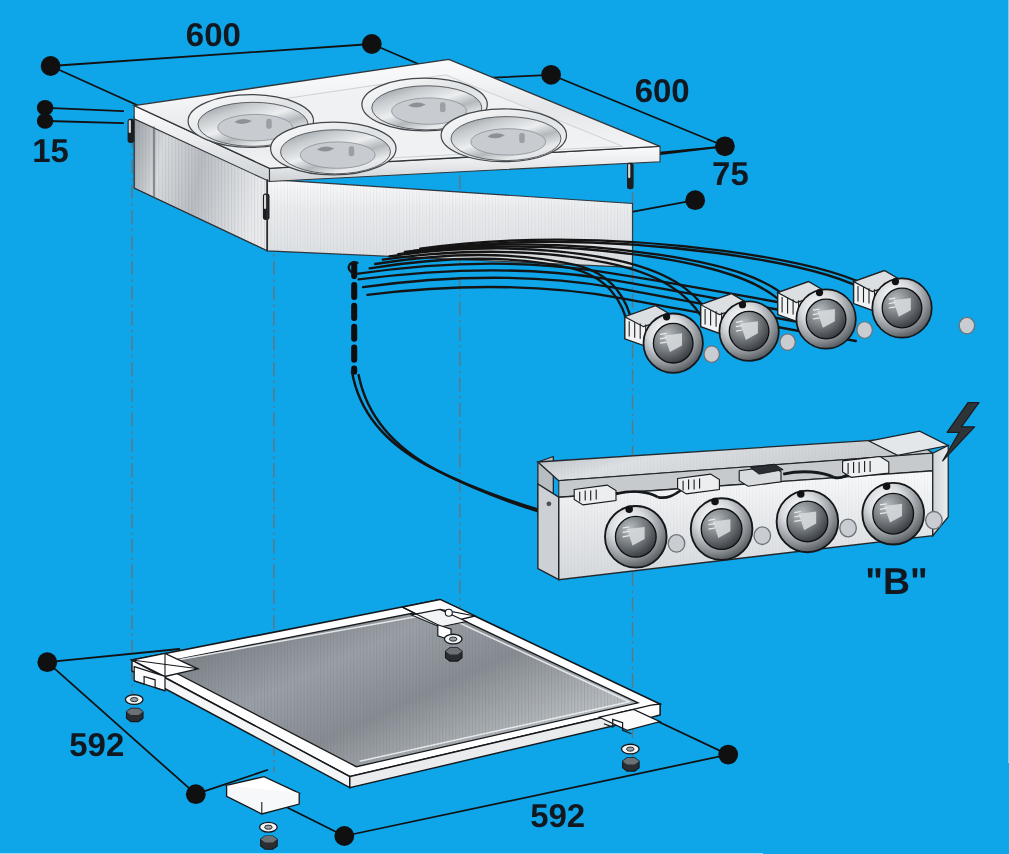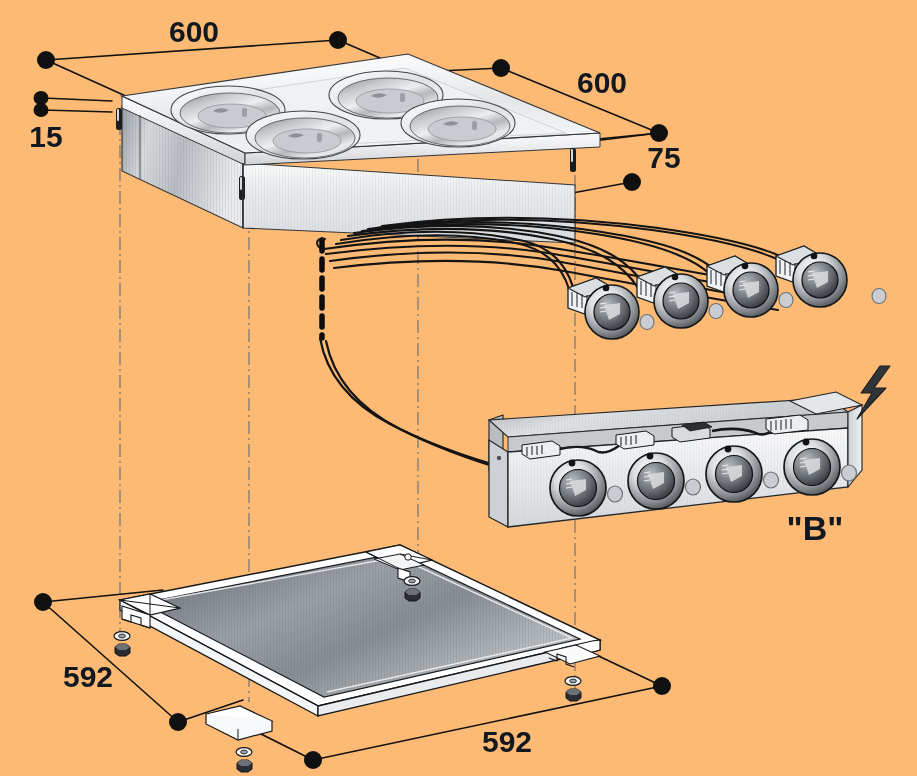--- a/index.html
+++ b/index.html
@@ -2,21 +2,21 @@
 <html><head>
 <meta charset="utf-8">
 <title>Exploded Assembly Diagram</title>
 <style>
   html,body{margin:0;padding:0;background:#ffffff;}
   body{
     width:917px;height:776px;
     font-family:"Liberation Sans", sans-serif;
     overflow:hidden;
   }
-  #stage{position:relative;width:917px;height:776px;background:#fdba74;}
+  #stage{position:relative;width:917px;height:776px;background:#0ea5e9;}
   #stage > svg{position:absolute;left:0;top:0;}
   .dimtext{
     font-family:"Liberation Sans", sans-serif;
     font-size:30px; font-weight:700; fill:#111820;
     letter-spacing:0px;
   }
   .balloonlabel{
     font-family:"Liberation Sans", sans-serif;
     font-size:34px; font-weight:700; fill:#111820;
   }

